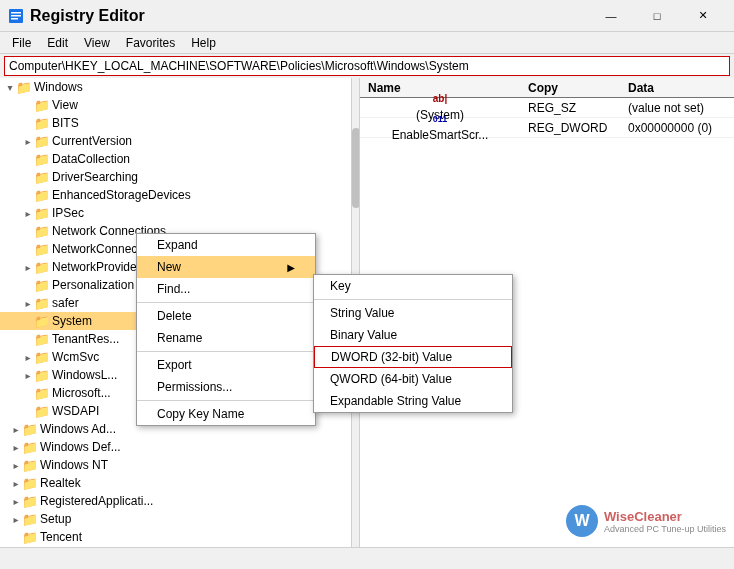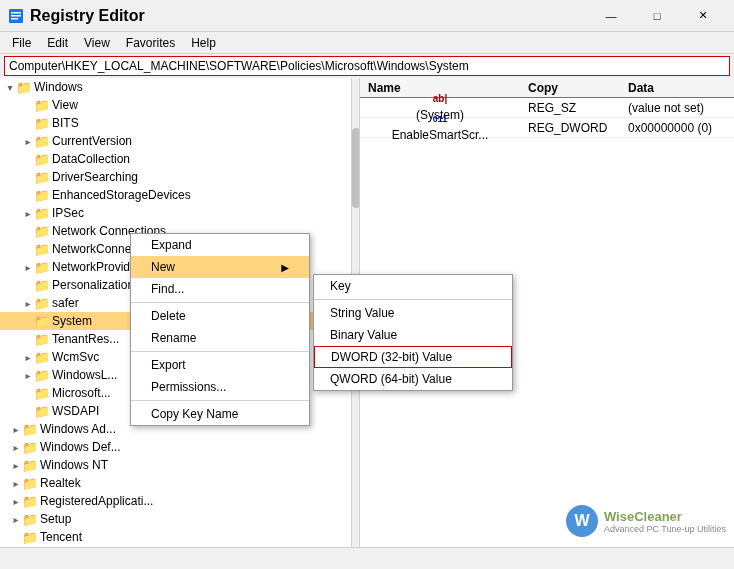--- a/index.html
+++ b/index.html
@@ -263,21 +263,21 @@
       align-items: center;
       justify-content: center;
       color: white;
       font-weight: bold;
       font-size: 16px;
     }
     .wc-text {
       display: flex;
       flex-direction: column;
     }
-    .wc-name { font-size: 13px; font-weight: bold; color: #4d7c0f; }
+    .wc-name { font-size: 13px; font-weight: bold; color: #b91c1c; }
     .wc-sub { font-size: 9px; color: #555; }
 
     
     .folder-yellow {
       color: #e8b000;
       font-size: 13px;
     }
   </style>
 </head>
 <body>
@@ -568,21 +568,21 @@
       <div class="wc-logo">
         <span>W</span>
       </div>
       <div class="wc-text">
         <span class="wc-name">WiseCleaner</span>
         <span class="wc-sub">Advanced PC Tune-up Utilities</span>
       </div>
     </div>
   </div>
 
-  <div class="context-menu" style="left: 130px; top: 155px;">
+  <div class="context-menu" style="left: 136px; top: 155px;">
     <div class="context-menu-item">
       <span>Expand</span>
     </div>
     <div class="context-menu-item" style="background:#ffd580;">
       <span>New</span>
       <span class="submenu-arrow">▶</span>
     </div>
     <div class="context-menu-item">
       <span>Find...</span>
     </div>
@@ -616,19 +616,22 @@
     </div>
     <div class="sub-context-item">
       <span>Binary Value</span>
     </div>
     <div class="sub-context-item highlighted" style="border: 1px solid #c00; background: #fff; color:#000;">
       <span>DWORD (32-bit) Value</span>
     </div>
     <div class="sub-context-item">
       <span>QWORD (64-bit) Value</span>
     </div>
+    <div class="sub-context-item">
+      <span>Expandable String Value</span>
+    </div>
   </div>
 
 </div>
 
 <div class="status-bar">
   <span></span>
 </div>
 
 </body></html>

